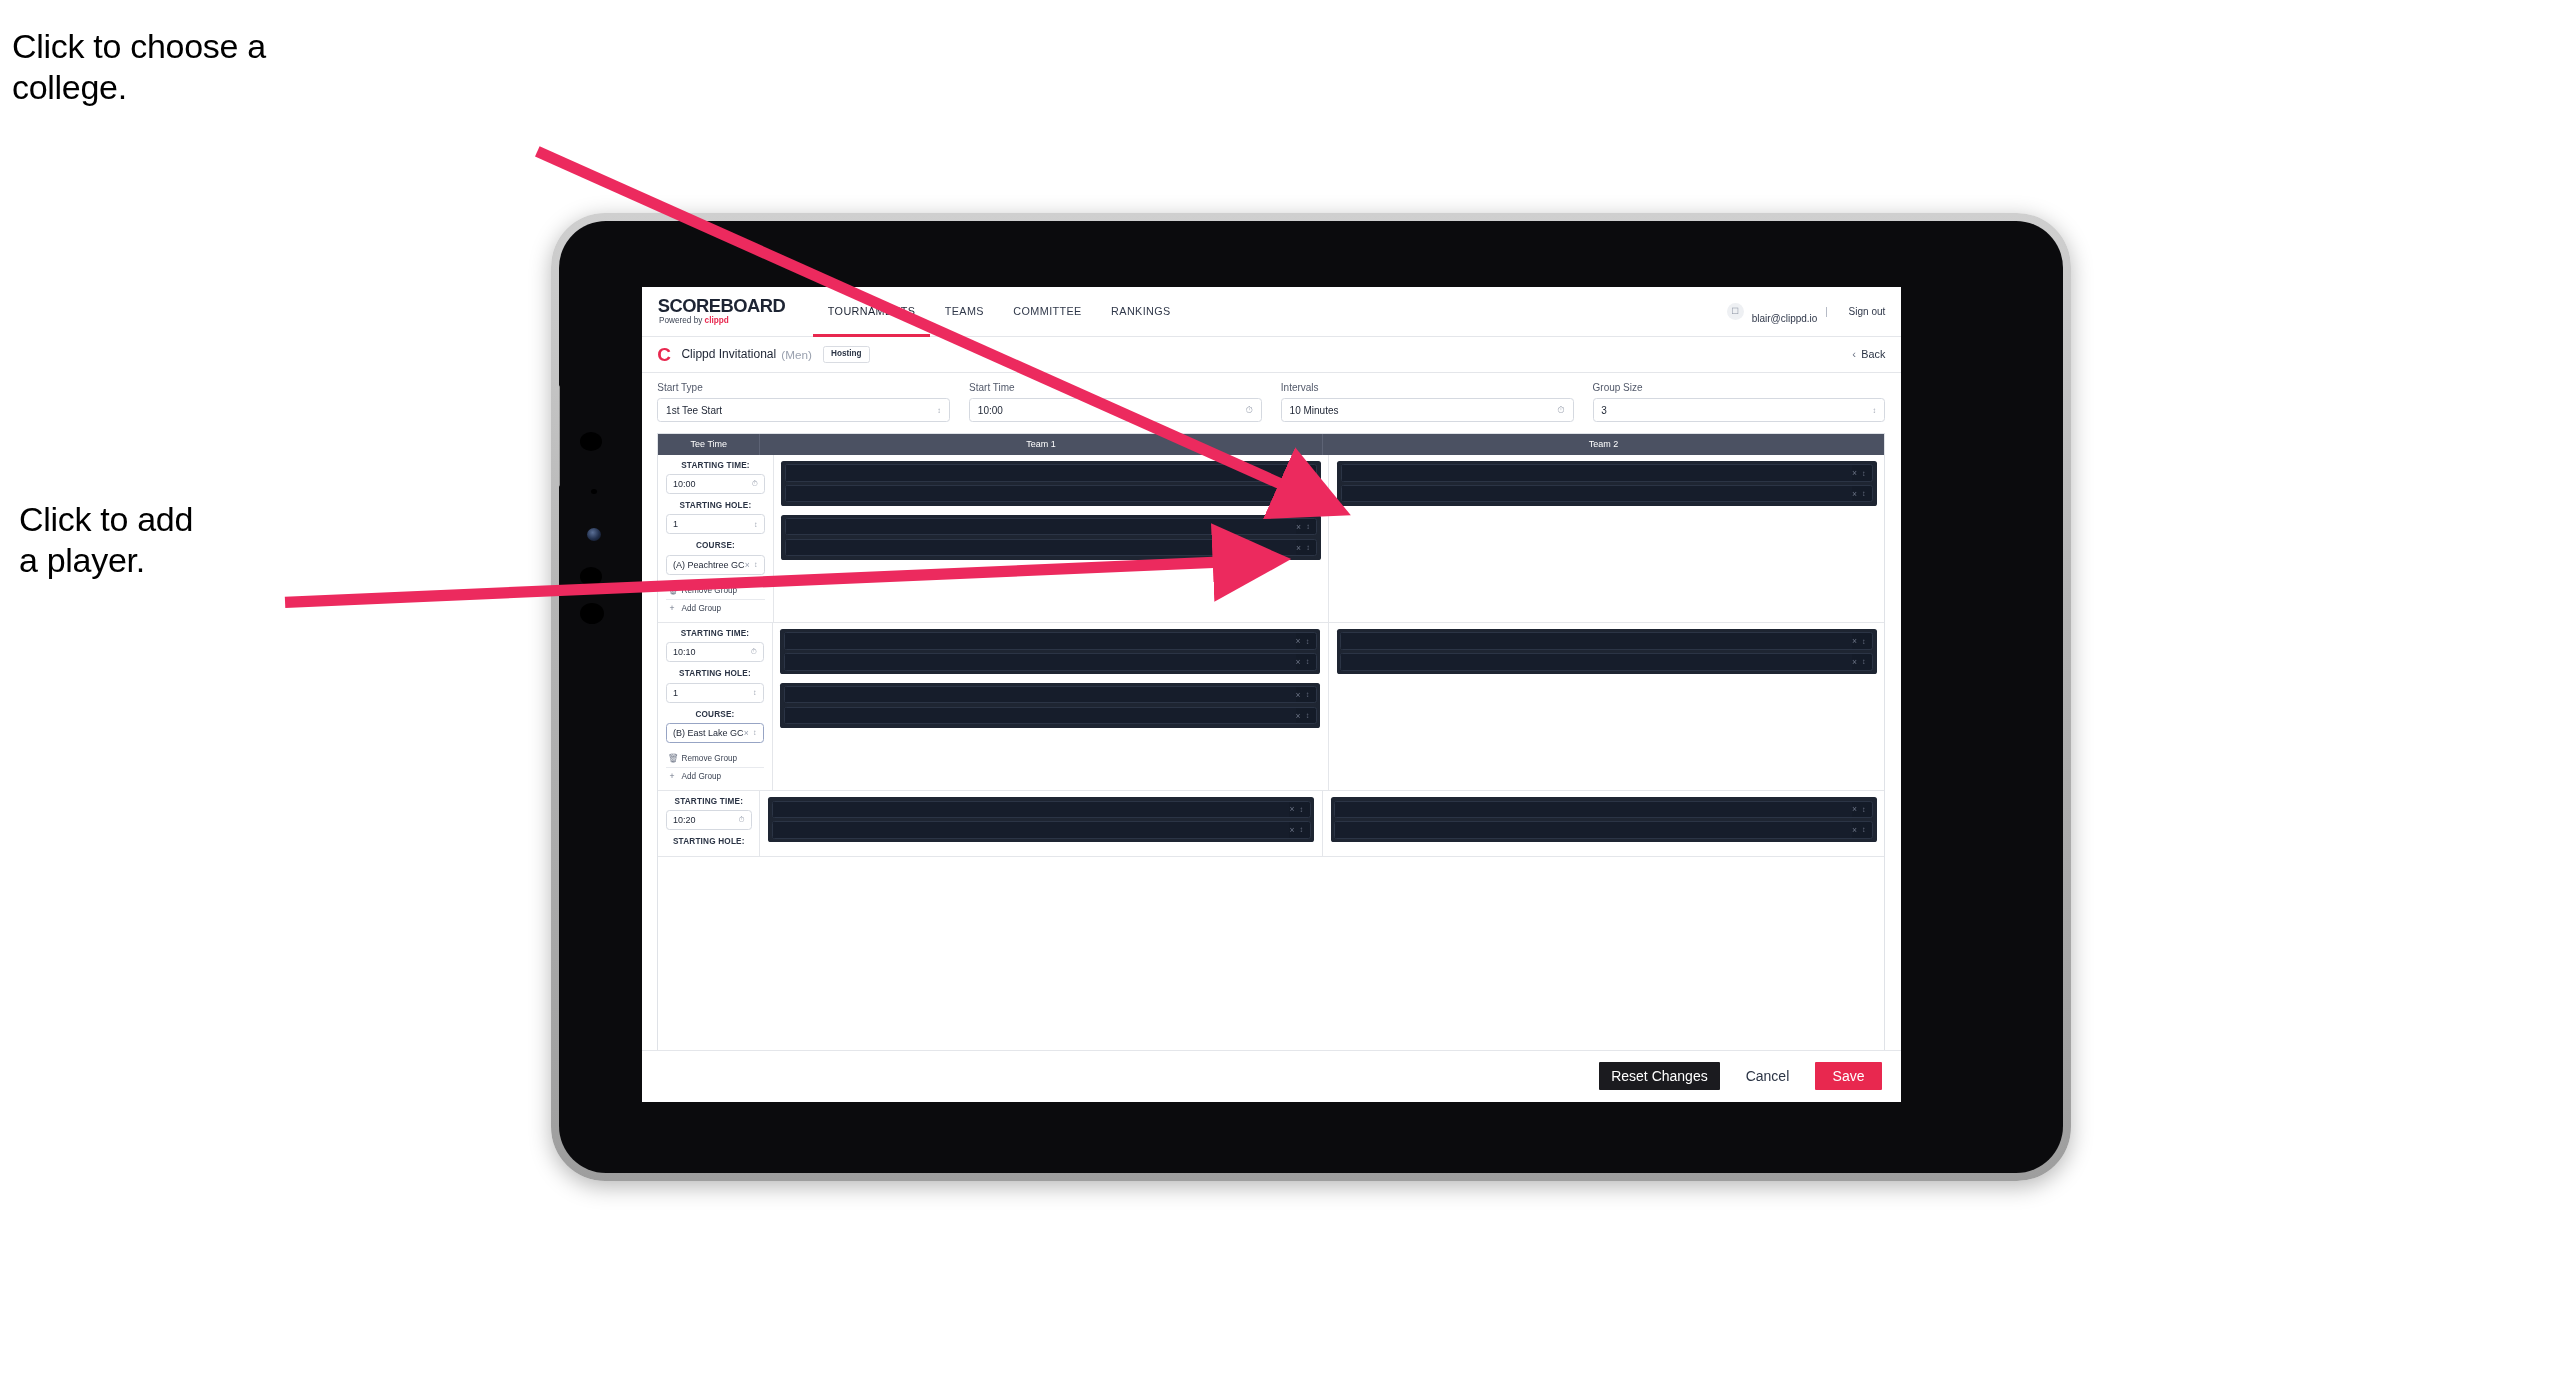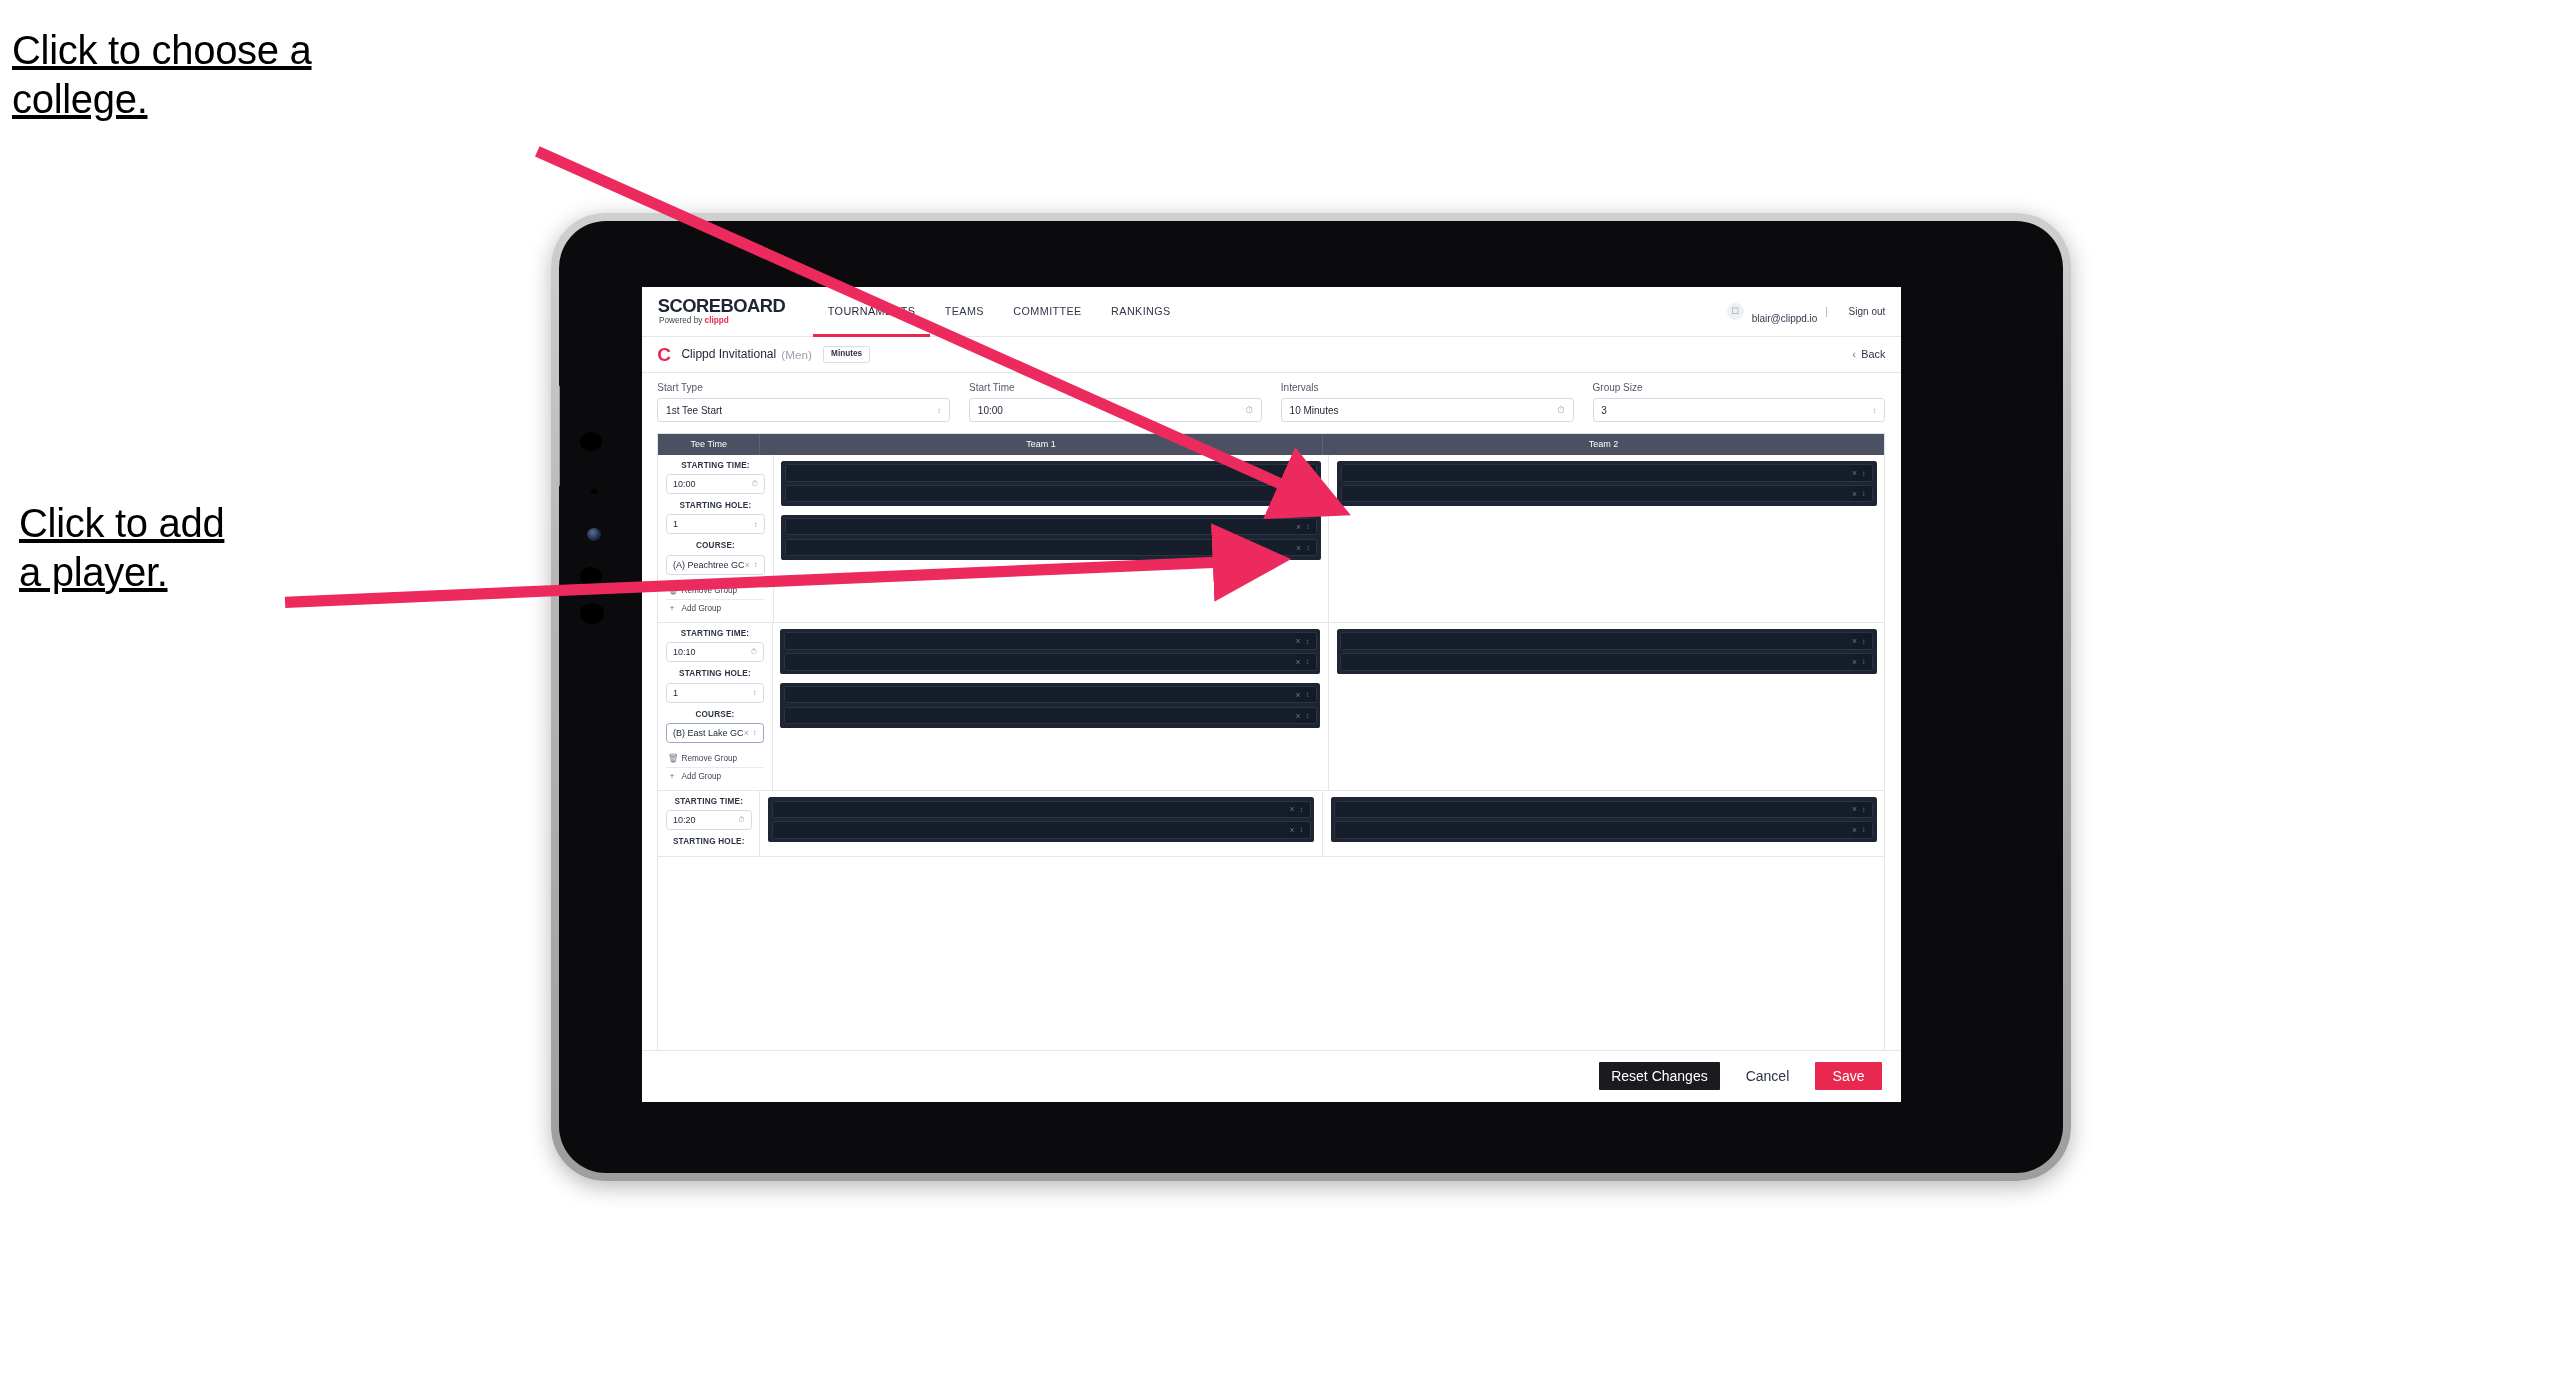--- a/index.html
+++ b/index.html
@@ -13,26 +13,25 @@
     position: relative;
     overflow: hidden;
     font-family: "Liberation Sans", sans-serif;
     -webkit-font-smoothing: antialiased;
   }
 
   
   .annotation {
     position: absolute;
     color: #000000;
-    font-size: 40px;
+    font-size: 34px;
     line-height: 1.22;
     font-family: "Liberation Sans", sans-serif;
     letter-spacing: -0.3px;
     white-space: pre-line;
-    text-decoration: underline;
   }
   #ann-college { left: 12px; top: 26px; width: 518px; }
   #ann-player  { left: 19px; top: 499px; width: 432px; }
 
   .arrow-svg {
     position: absolute;
     left: 0; top: 0;
     width: 2576px;
     height: 1386px;
     pointer-events: none;
@@ -452,21 +451,21 @@
           <span id="user-email">blair@clippd.io</span>
           <span class="nav-sep">|</span>
           <span id="signout-link">Sign out</span>
         </div>
       </div>
 
       <div id="subheader">
         <span id="tourney-logo">C</span>
         <span id="tourney-name">Clippd Invitational</span>
         <span id="tourney-gender">(Men)</span>
-        <span id="hosting-badge">Minutes</span>
+        <span id="hosting-badge">Hosting</span>
         <div id="back-link">
           <span id="back-chevron">‹</span>
           <span>Back</span>
         </div>
       </div>
 
       <div id="controls">
         <div class="control-group">
           <span class="control-label">Start Type</span>
           <div class="control-field">

